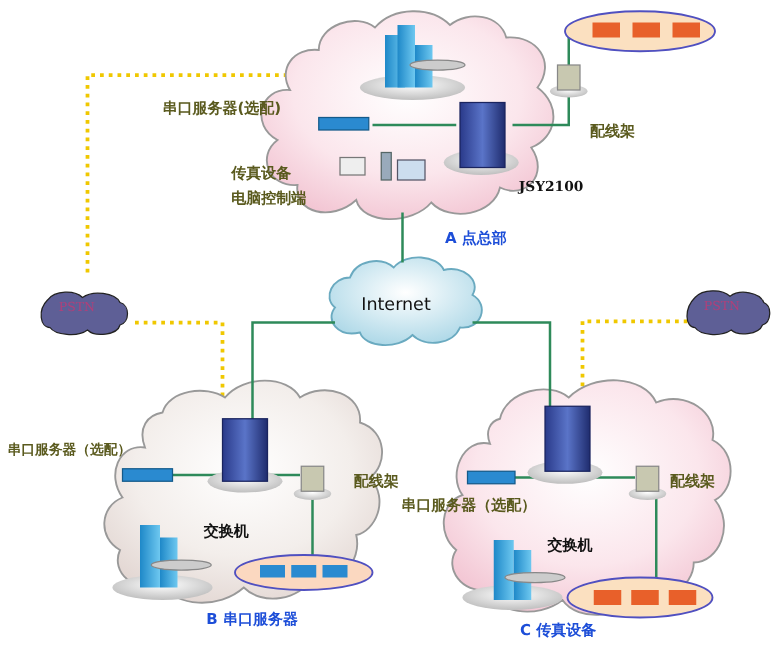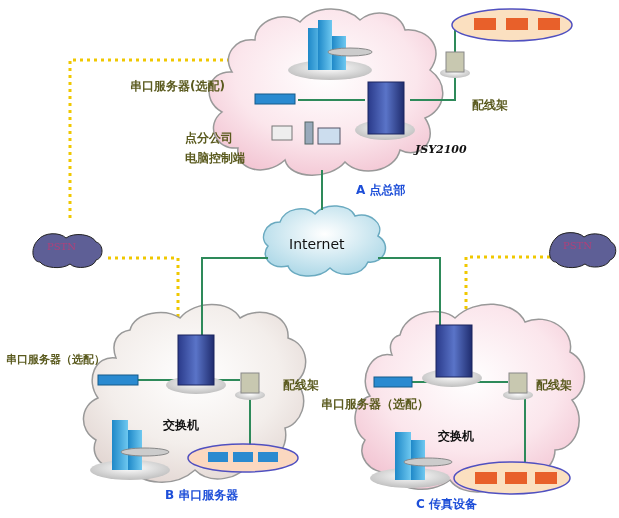--- a/index.html
+++ b/index.html
@@ -3,21 +3,21 @@
   <meta charset="utf-8">
   <style>
     html, body { margin:0; padding:0; background:#ffffff; }
     #stage { position:relative; width:619px; height:518px; overflow:hidden; background:#fff;
       font-family:"DejaVu Sans", sans-serif; }
     svg#net { position:absolute; left:0; top:0; }
     .lbl { position:absolute; font-weight:bold; font-size:12px; color:#5a5a1e; white-space:nowrap;
       font-family:"DejaVu Sans", sans-serif; }
     .lbl.dark { color:#111; }
     .lbl.olive { color:#1d4ed8; }
-    .lbl.serif { font-family:"DejaVu Serif", serif;font-style:italic; }
+    .lbl.serif { font-family:"DejaVu Serif", serif; }
   </style>
 </head>
 <body>
 
 <div id="stage">
 <svg id="net" width="619" height="518" viewBox="0 0 619 518">
   <defs>
     <radialGradient id="gPink" cx="50%" cy="40%" r="65%">
       <stop offset="0%" stop-color="#ffffff"></stop>
       <stop offset="60%" stop-color="#fbe6ec"></stop>
@@ -152,21 +152,21 @@
   </g>
   <g>
     <ellipse cx="512" cy="478" rx="58" ry="16" fill="#fbe0c0" stroke="#5050c0" stroke-width="1.5"></ellipse>
     <rect x="475" y="472" width="22" height="12" fill="#e8602a"></rect>
     <rect x="505" y="472" width="22" height="12" fill="#e8602a"></rect>
     <rect x="535" y="472" width="22" height="12" fill="#e8602a"></rect>
   </g>
 </svg>
 
 <div class="lbl" style="left:130px;top:78px;">串口服务器(选配)</div>
-<div class="lbl" style="left:185px;top:130px;">点分公司</div>
+<div class="lbl" style="left:185px;top:130px;">传真设备</div>
 <div class="lbl" style="left:185px;top:150px;">电脑控制端</div>
 <div class="lbl dark serif" style="left:415px;top:143px;font-size:11px;">JSY2100</div>
 <div class="lbl" style="left:472px;top:97px;">配线架</div>
 <div class="lbl olive" style="left:356px;top:182px;">A 点总部</div>
 
 <div class="lbl dark" style="left:289px;top:236px;font-size:14px;font-weight:normal;">Internet</div>
 
 <div class="lbl" style="left:47px;top:241px;font-size:10px;font-weight:normal;color:#b0407a;font-family:'DejaVu Serif',serif;">PSTN</div>
 <div class="lbl" style="left:563px;top:240px;font-size:10px;font-weight:normal;color:#b0407a;font-family:'DejaVu Serif',serif;">PSTN</div>
 

